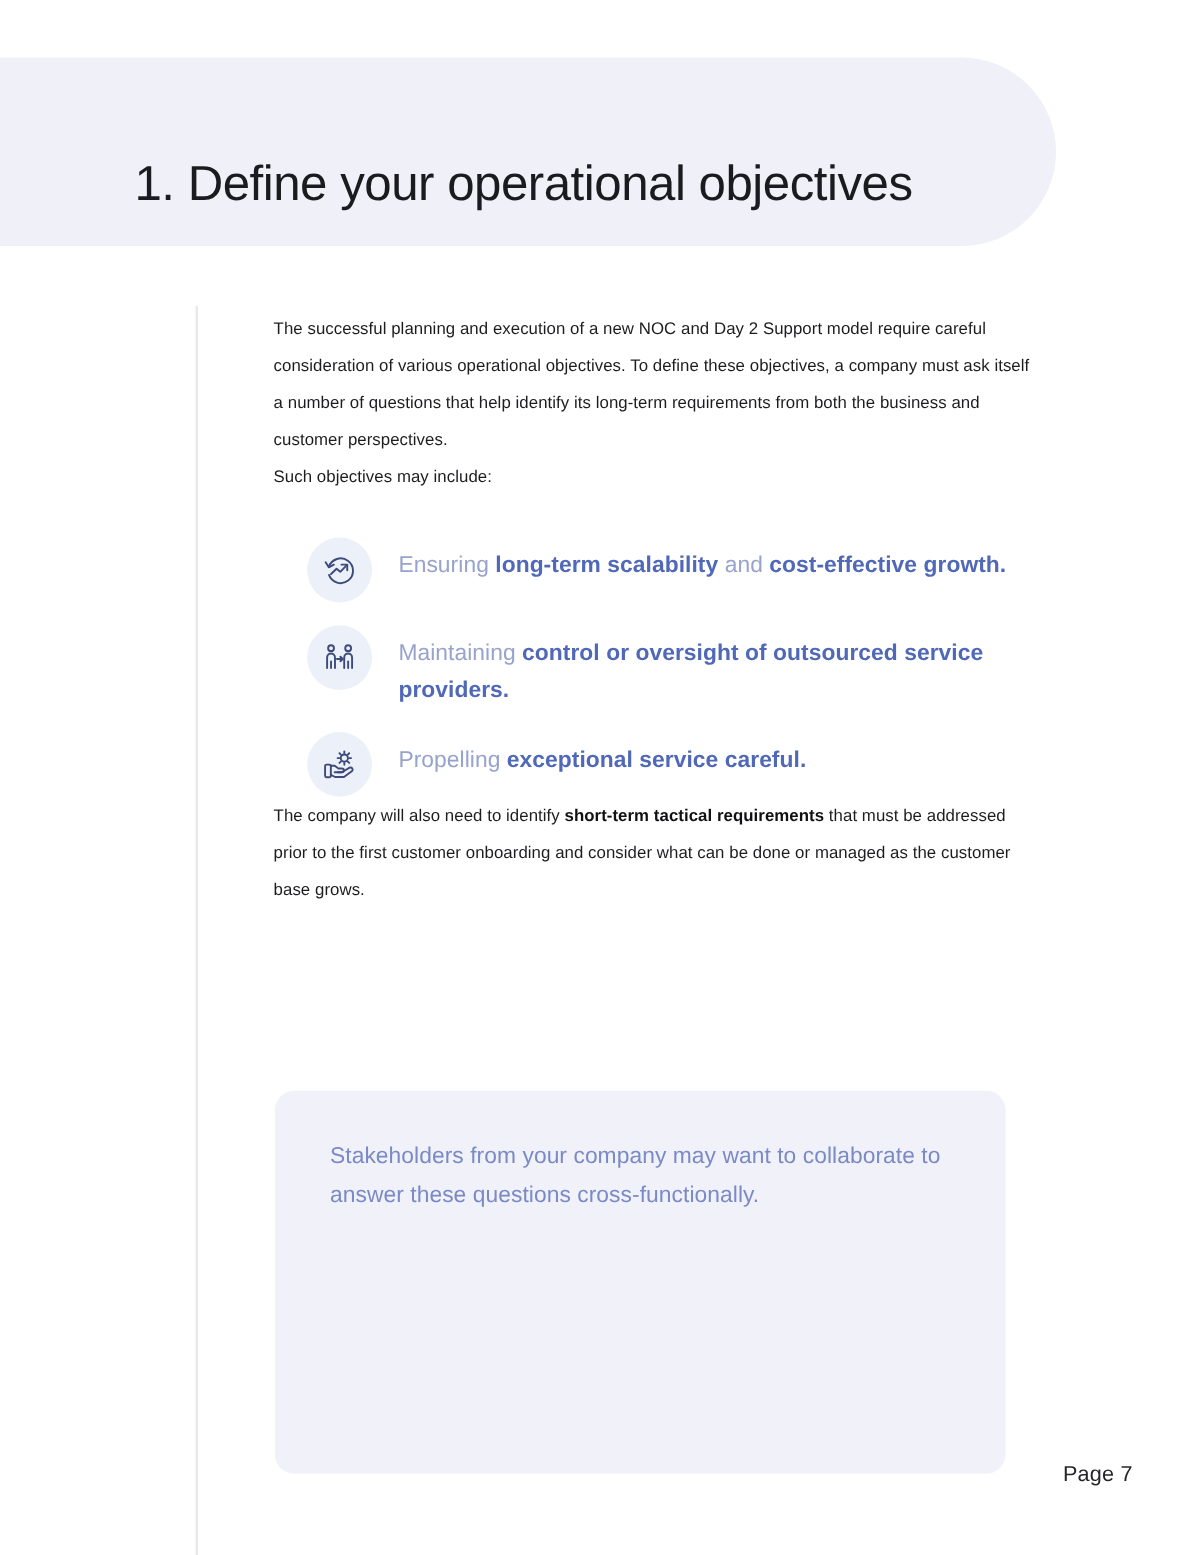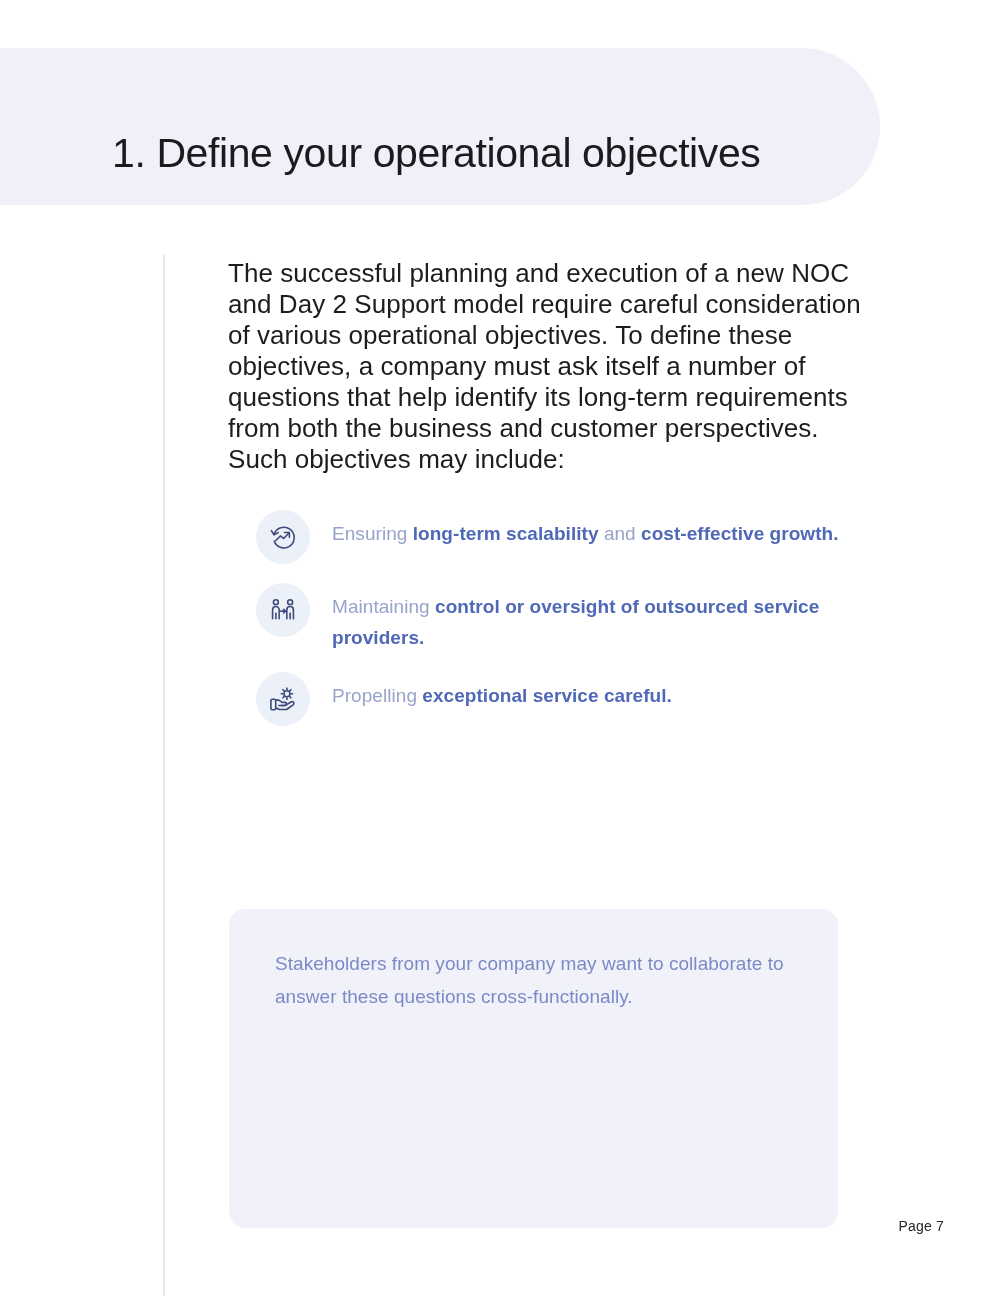--- a/index.html
+++ b/index.html
@@ -58,21 +58,21 @@
   
   .content {
     position: absolute;
     left: 228px;
     top: 258px;
     width: 640px;
   }
 
   p.body-text {
     margin: 0;
-    font-size: 26px;
+    font-size: 14px;
     line-height: 31px;
     color: #1d1d20;
     font-weight: 400;
     letter-spacing: 0.05px;
   }
   p.body-text strong {
     font-weight: 700;
     color: #111114;
   }
 
@@ -146,21 +146,21 @@
     font-weight: 400;
     letter-spacing: 0.05px;
   }
   .callout p + p { margin-top: 24px; font-style: italic; }
 
   
   .page-number {
     position: absolute;
     right: 56px;
     top: 1218px;
-    font-size: 14px;
+    font-size: 18px;
     color: #26262a;
     font-weight: 400;
     letter-spacing: 0.2px;
   }
 </style>
 </head>
 <body>
 
 <div class="page">
 
@@ -219,20 +219,23 @@
             <rect x="3.1" y="16.2" width="5.1" height="11.2" rx="1.3"></rect>
           </svg>
         </span>
         <span class="icon-list-text">
           <span>Propelling </span><strong>exceptional service careful.</strong>
         </span>
       </li>
 
     </ul>
 
+    <p class="body-text para-after">
+      <span>The company will also need to identify </span><strong>short-term tactical requirements</strong><span> that must be addressed prior to the first customer onboarding and consider what can be done or managed as the customer base grows.</span>
+    </p>
 
   </div>
 
   <div class="callout">
     <p>Stakeholders from your company may want to collaborate to answer these questions cross-functionally.</p>
   </div>
 
   <div class="page-number">Page 7</div>
 
 </div>

